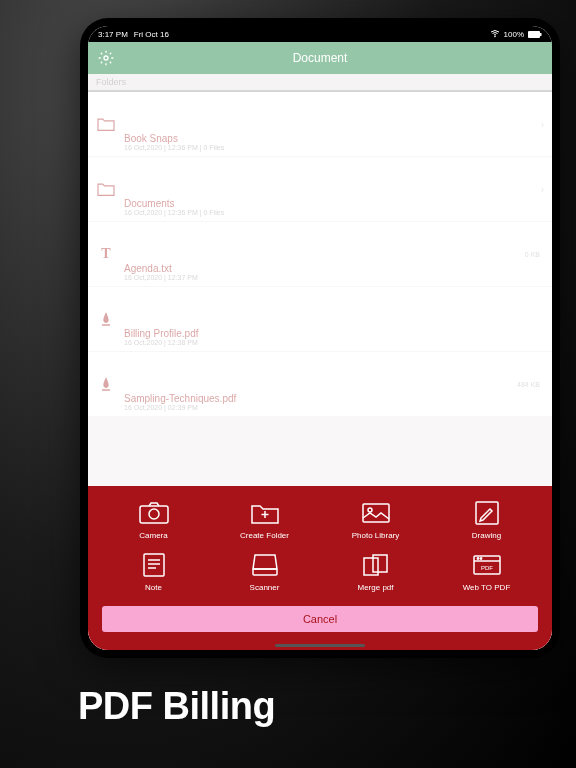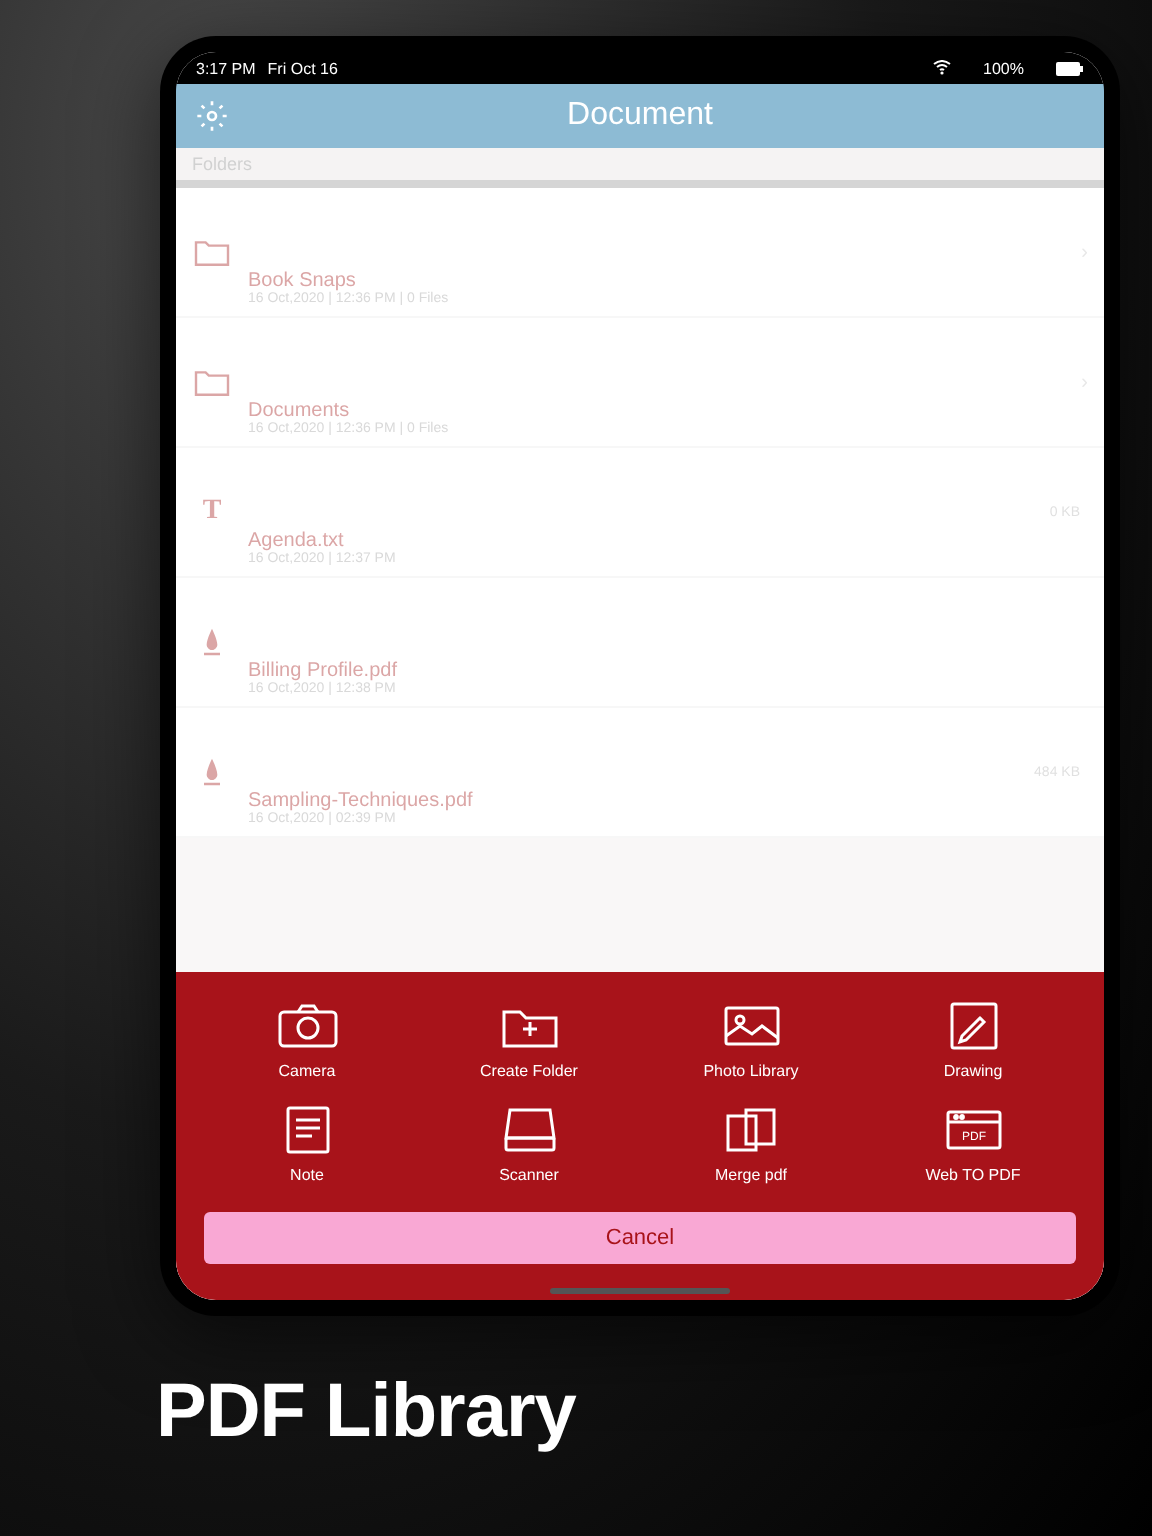--- a/index.html
+++ b/index.html
@@ -45,45 +45,45 @@
     color: #fff;
     display: flex;
     align-items: center;
     justify-content: space-between;
     font-size: 8px;
     padding: 0 10px;
     position: relative;
     z-index: 10;
   }
   .statusbar .left { display: flex; gap: 6px; }
-  .statusbar .right { display: flex; gap: 16px; align-items: center; }
+  .statusbar .right { display: flex; gap: 4px; align-items: center; }
   .navbar {
     height: 32px;
-    background: #0369a1;
+    background: #15803d;
     color: #fff;
     display: flex;
     align-items: center;
     justify-content: center;
     position: relative;
-    font-size: 16px;
+    font-size: 12px;
   }
   .navbar .gear {
     position: absolute;
     left: 10px;
     top: 50%;
     transform: translateY(-50%);
     width: 16px;
     height: 16px;
   }
   .section-header {
     background: #e8e5e5;
     color: #999;
     font-size: 9px;
     padding: 3px 8px;
-    border-bottom: 4px solid #a3a3a3;
+    border-bottom: 2px solid #a3a3a3;
   }
   .row {
     background: #fff;
     display: flex;
     align-items: center;
     padding: 5px 8px;
     border-bottom: 1px solid #eee;
     position: relative;
   }
   .row-icon {
@@ -356,13 +356,13 @@
           <span>Web TO PDF</span>
         </div>
       </div>
       <div class="cancel-btn">Cancel</div>
     </div>
 
     <div class="home-indicator"></div>
   </div>
 </div>
 
-<div class="caption">PDF Library</div>
+<div class="caption">PDF Billing</div>
 
 </body></html>

